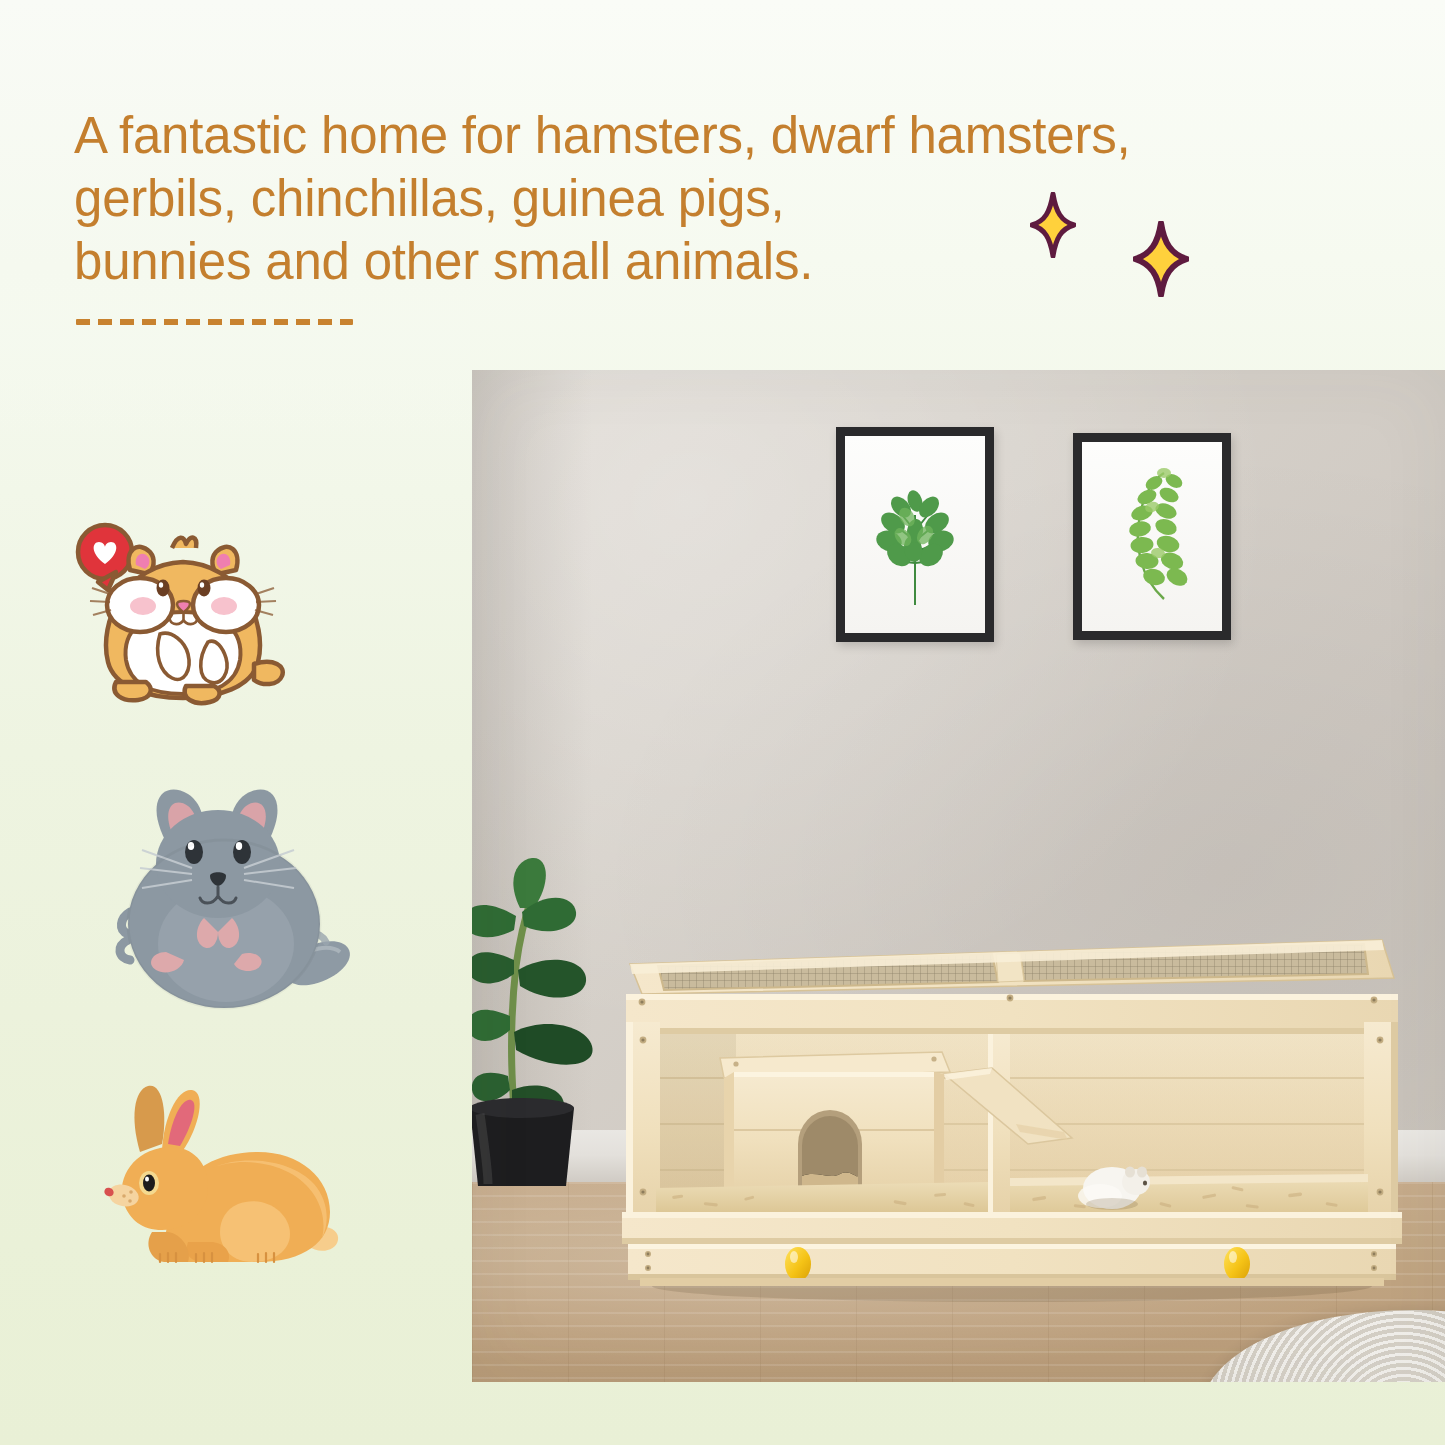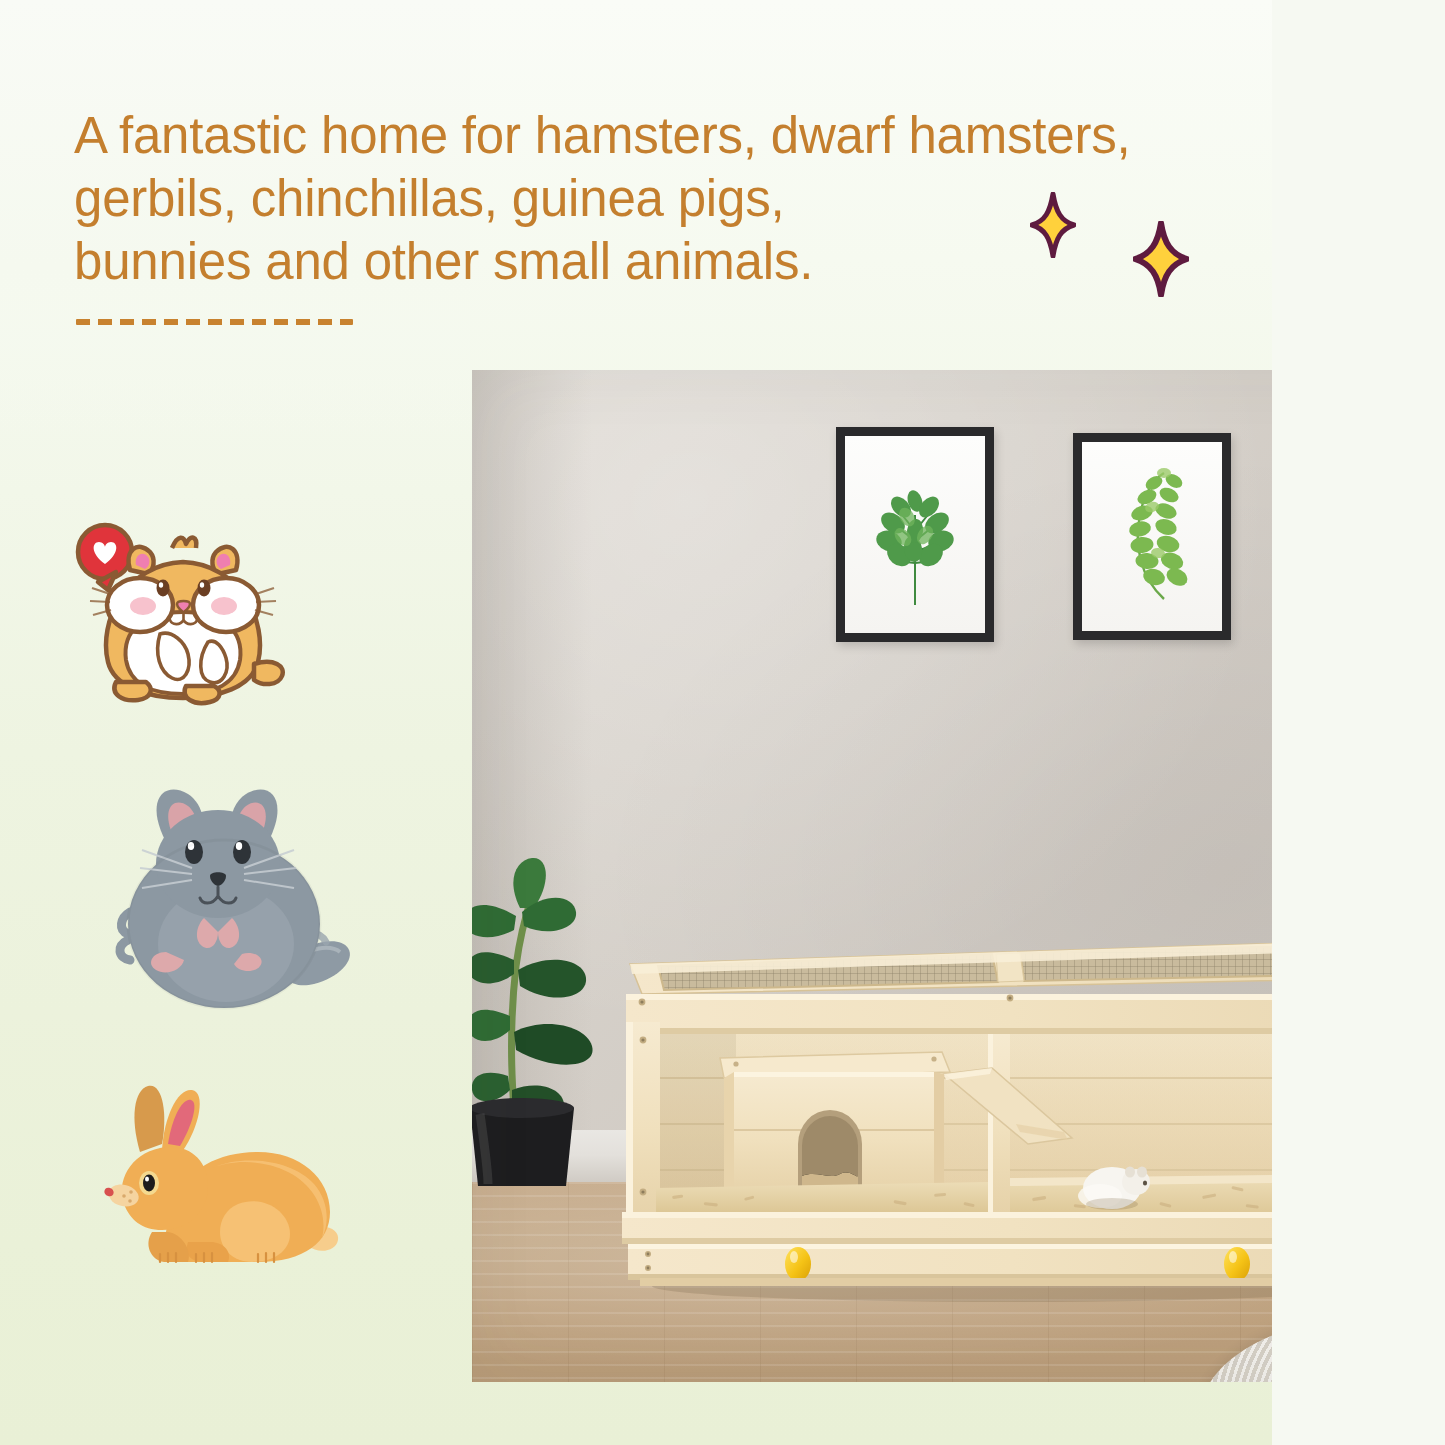--- a/index.html
+++ b/index.html
@@ -4,21 +4,21 @@
 <title>Small Animal Cage Infographic</title>
 <style>
   * { margin:0; padding:0; box-sizing:border-box; }
   html,body { width:1445px; height:1445px; overflow:hidden; }
   body {
     font-family:"Liberation Sans", sans-serif;
     background:#f6f9f2;
     position:relative;
   }
   #stage {
-    position:relative; width:1272px; height:1445px; overflow:hidden;
+    position:relative; width:1445px; height:1445px; overflow:hidden;
     background:linear-gradient(to bottom,
        #fafcf7 0%, #f6faf0 18%, #f2f7e9 34%,
        #eef4e1 52%, #ecf2dc 70%, #eaf1d8 86%, #e9f0d6 100%);
   }
   
   .bg-wash {
     position:absolute; left:0; top:0; width:470px; height:440px;
     background:linear-gradient(to bottom, #f9fbf6 0%, #f5f9ef 60%, rgba(243,248,234,0) 100%);
     pointer-events:none;
   }

